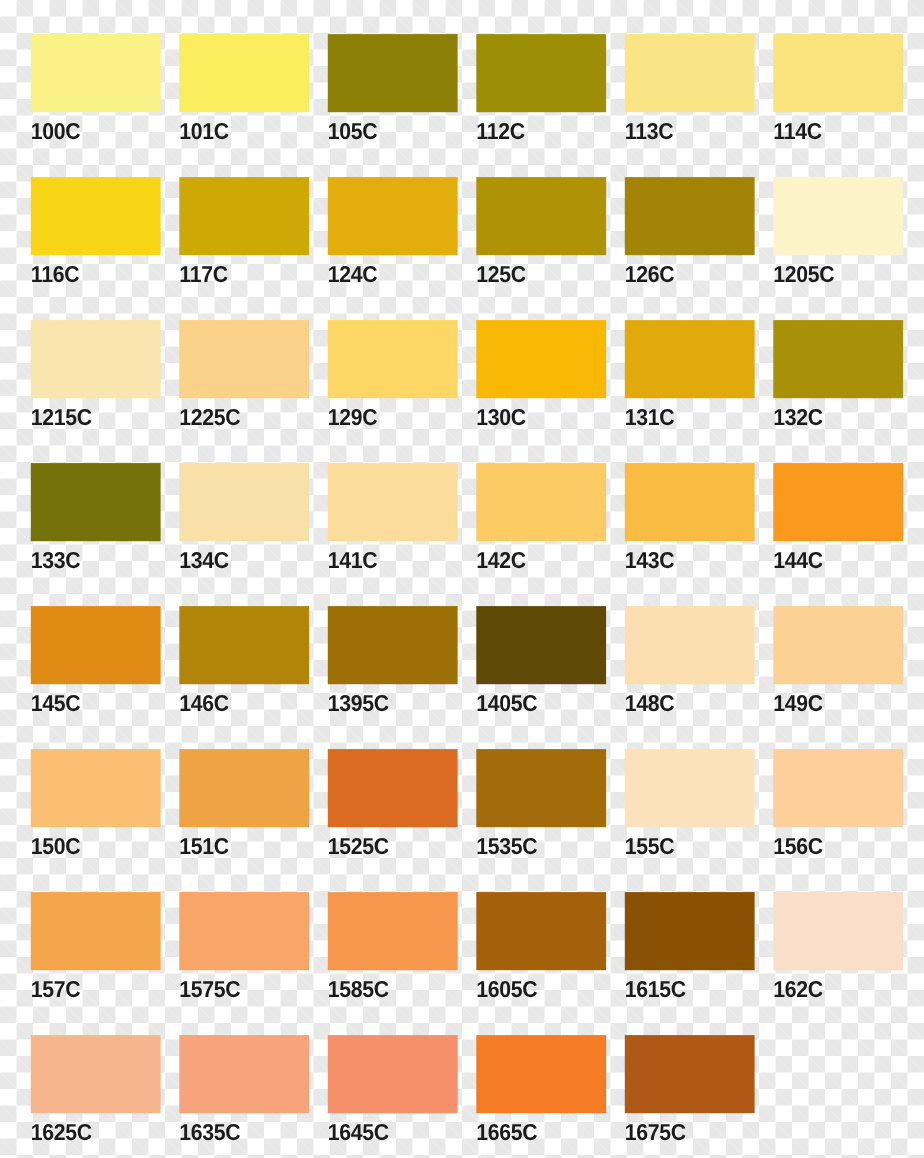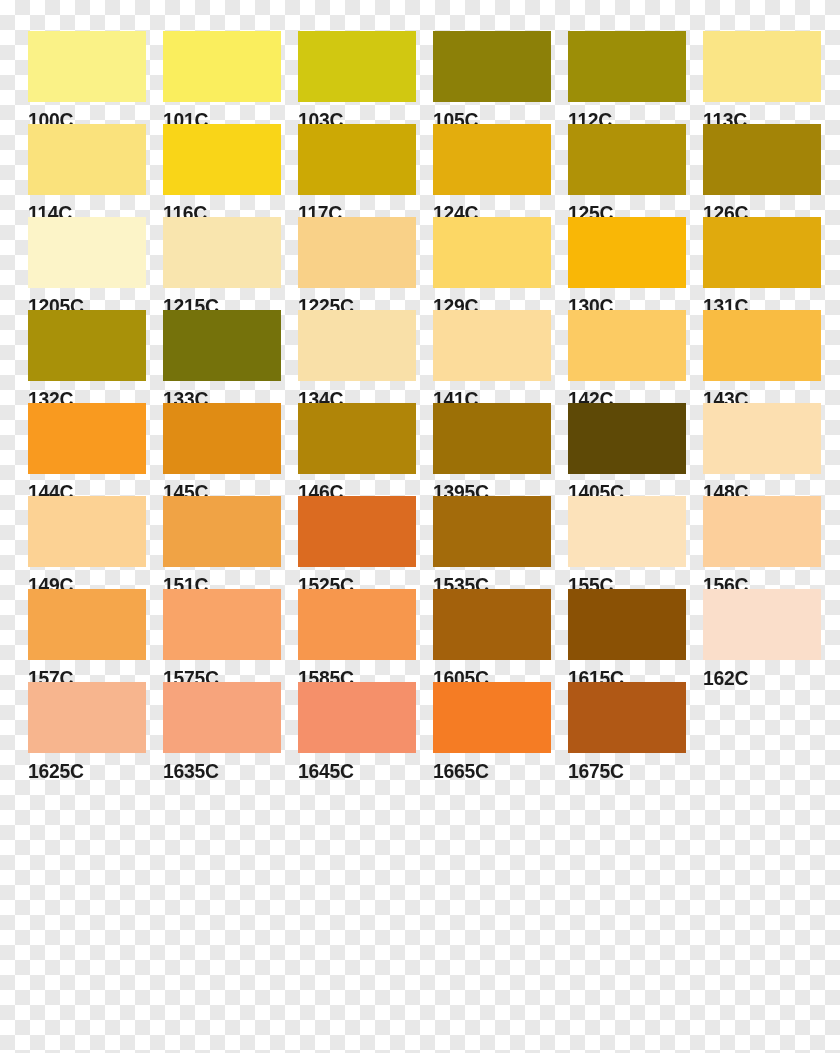--- a/index.html
+++ b/index.html
@@ -34,21 +34,21 @@
     top: 31px;
     width: 798px;
     display: grid;
     grid-template-columns: repeat(6, 118px);
     column-gap: 17px;
     row-gap: 0px;
   }
 
   .swatch-cell {
     width: 118px;
-    height: 93px;
+    height: 130px;
     position: relative;
   }
 
   .swatch-chip {
     width: 118px;
     height: 71px;
     display: block;
   }
 
   .swatch-label {
@@ -72,24 +72,20 @@
   <div id="swatch-grid">
       <div class="swatch-cell">
         <span class="swatch-chip" style="background-color: rgb(250, 242, 135);"></span>
         <span class="swatch-label">100C</span>
       </div>
       <div class="swatch-cell">
         <span class="swatch-chip" style="background-color: rgb(250, 238, 94);"></span>
         <span class="swatch-label">101C</span>
       </div>
       <div class="swatch-cell">
-        <span class="swatch-chip" style="background-color: rgb(209, 200, 17);"></span>
-        <span class="swatch-label">103C</span>
-      </div>
-      <div class="swatch-cell">
         <span class="swatch-chip" style="background-color: rgb(140, 128, 8);"></span>
         <span class="swatch-label">105C</span>
       </div>
       <div class="swatch-cell">
         <span class="swatch-chip" style="background-color: rgb(156, 142, 7);"></span>
         <span class="swatch-label">112C</span>
       </div>
       <div class="swatch-cell">
         <span class="swatch-chip" style="background-color: rgb(250, 229, 134);"></span>
         <span class="swatch-label">113C</span>
@@ -188,20 +184,24 @@
       </div>
       <div class="swatch-cell">
         <span class="swatch-chip" style="background-color: rgb(252, 223, 176);"></span>
         <span class="swatch-label">148C</span>
       </div>
       <div class="swatch-cell">
         <span class="swatch-chip" style="background-color: rgb(252, 210, 148);"></span>
         <span class="swatch-label">149C</span>
       </div>
       <div class="swatch-cell">
+        <span class="swatch-chip" style="background-color: rgb(252, 190, 115);"></span>
+        <span class="swatch-label">150C</span>
+      </div>
+      <div class="swatch-cell">
         <span class="swatch-chip" style="background-color: rgb(240, 163, 69);"></span>
         <span class="swatch-label">151C</span>
       </div>
       <div class="swatch-cell">
         <span class="swatch-chip" style="background-color: rgb(219, 107, 33);"></span>
         <span class="swatch-label">1525C</span>
       </div>
       <div class="swatch-cell">
         <span class="swatch-chip" style="background-color: rgb(163, 107, 11);"></span>
         <span class="swatch-label">1535C</span>

